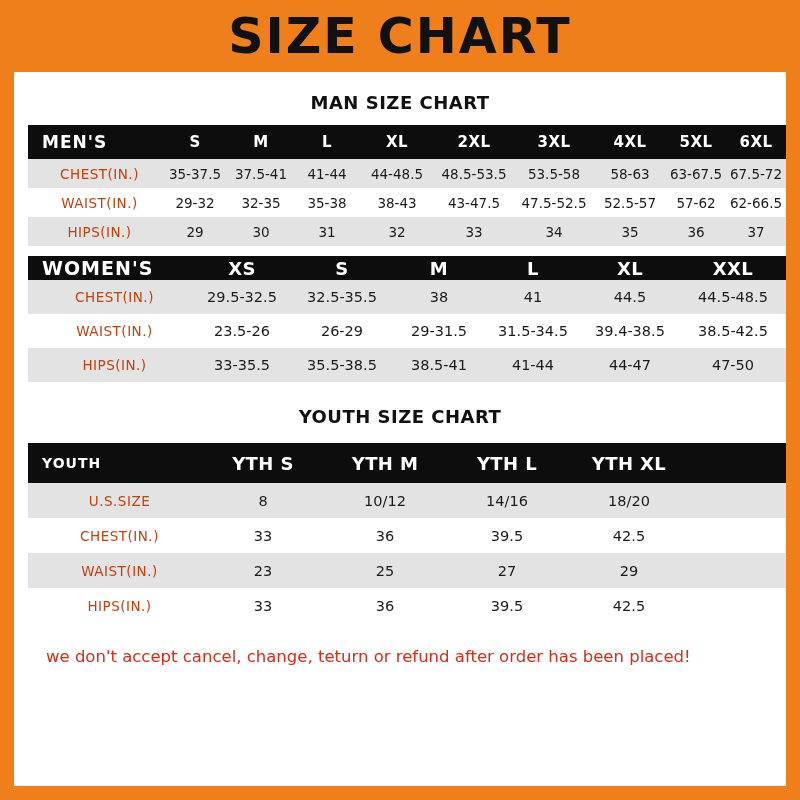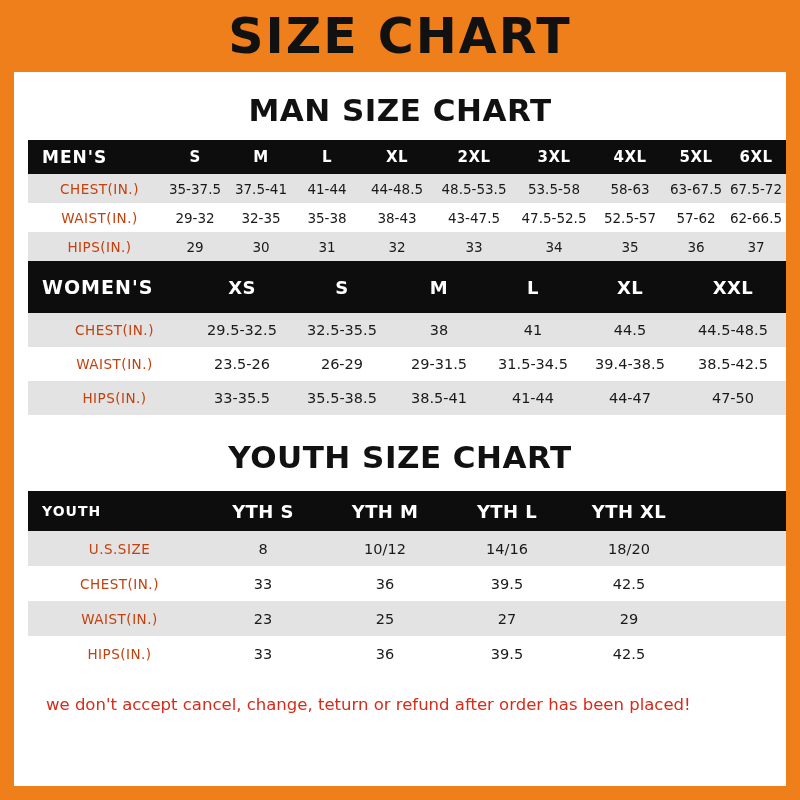--- a/index.html
+++ b/index.html
@@ -39,32 +39,32 @@
     color: #111111;
     line-height: 1;
   }
   .content {
     padding: 0 14px;
   }
   .section-title {
     text-align: center;
     font-family: "DejaVu Sans", sans-serif;
     font-weight: bold;
-    font-size: 31px;
+    font-size: 18px;
     color: #111111;
     letter-spacing: 0.5px;
   }
   .t1 { margin-top: 20px; margin-bottom: 12px; }
   .t2 { margin-top: 22px; margin-bottom: 14px; }
   .t3 { margin-top: 24px; margin-bottom: 16px; }
 
   table.size {
     border-collapse: collapse;
     width: 744px;
-    margin: 0 auto;
+    margin: 10px auto;
     table-layout: fixed;
   }
   table.size th, table.size td {
     font-family: "DejaVu Sans", sans-serif;
     text-align: center;
     vertical-align: middle;
     padding: 0;
   }
   
   table.size thead tr {
@@ -96,21 +96,21 @@
   }
   table.size tbody td.rowhead {
     text-align: center;
     font-size: 13.5px;
     letter-spacing: 0.5px;
     color: #c2410c;
     padding-left: 9px;
   }
 
   
-  table.women thead th { height: 52px; font-size: 18px; }
+  table.women thead th { height: 24px; font-size: 18px; }
   table.women thead th.rowhead { font-size: 19px; }
   table.women tbody td { height: 34px; font-size: 14.5px; }
 
   
   table.youth thead th { height: 40px; font-size: 18px; }
   table.youth thead th.rowhead { font-size: 14px; }
   table.youth tbody td { height: 35px; font-size: 14.5px; }
 
   .notice {
     margin: 22px 18px 0 18px;

